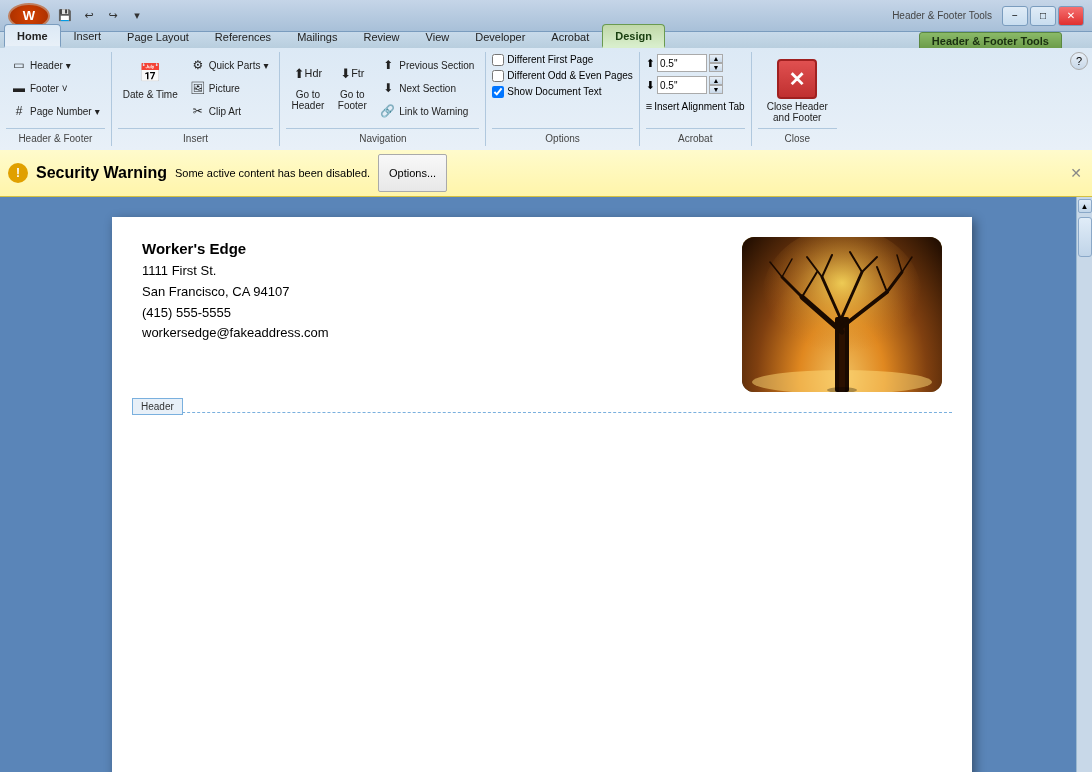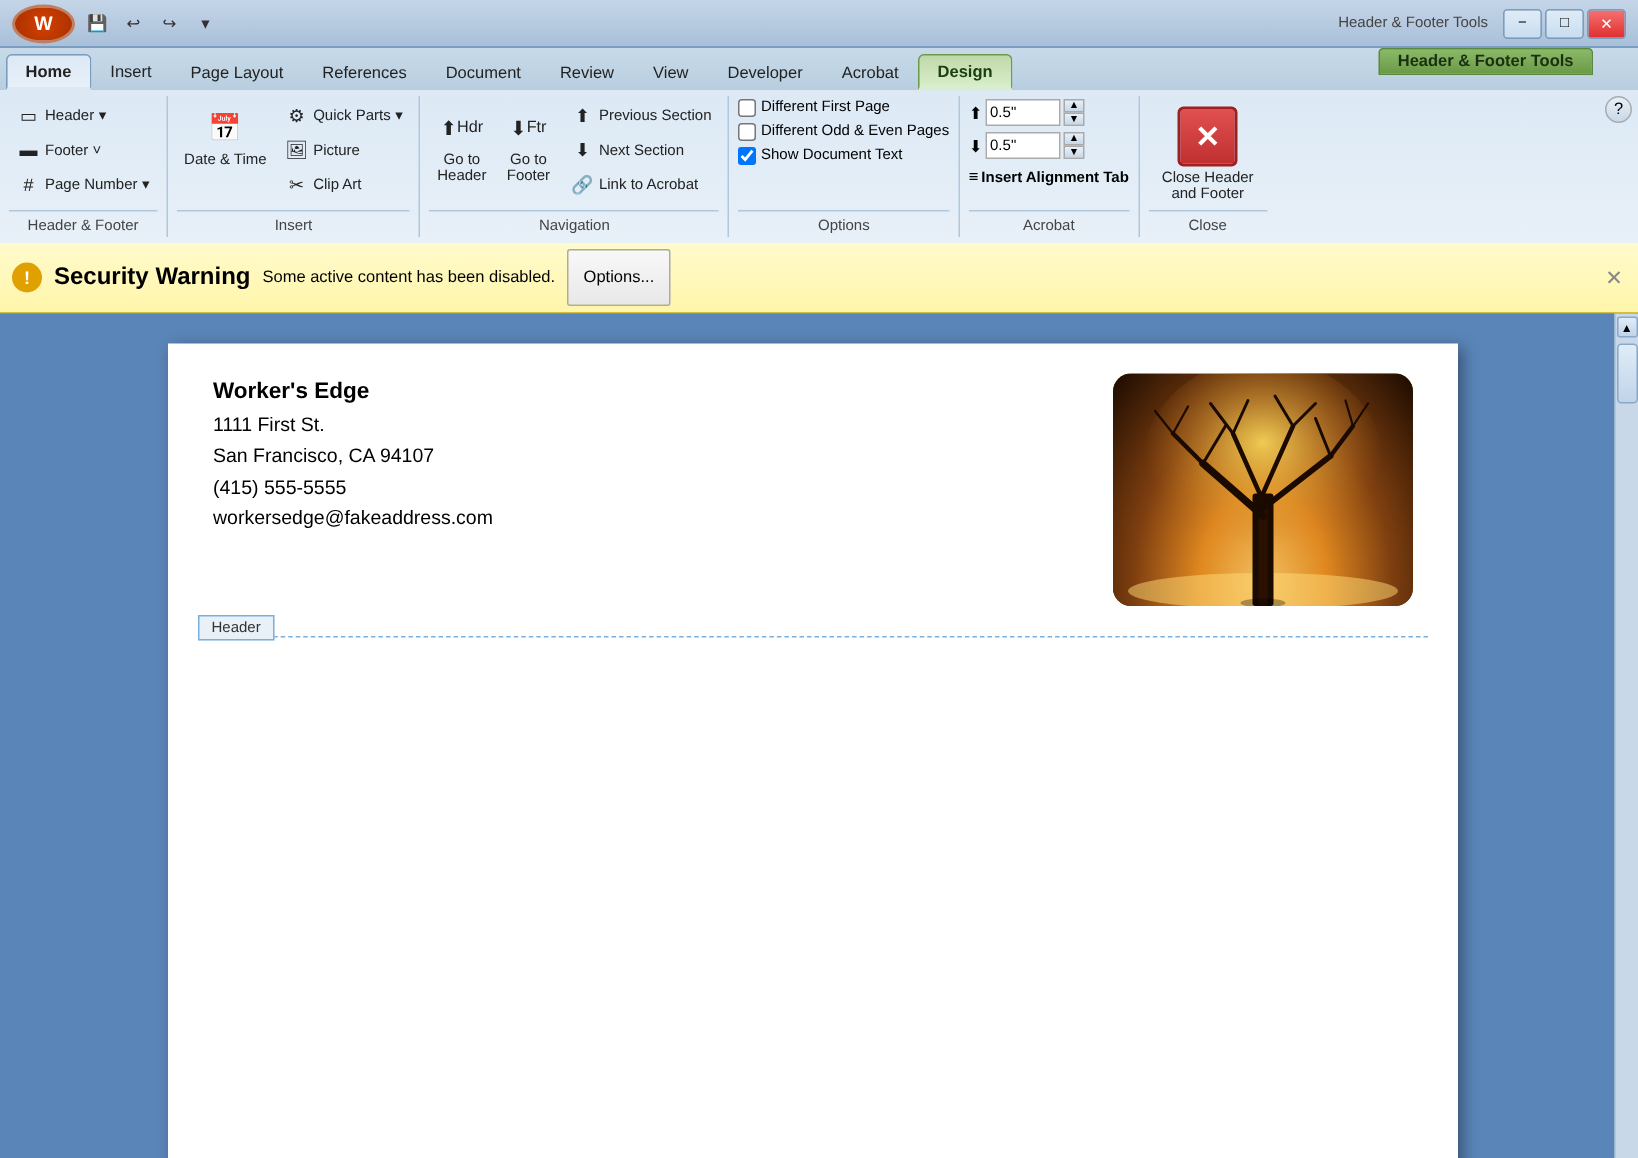--- a/index.html
+++ b/index.html
@@ -33,21 +33,21 @@
       width: 22px; height: 20px;
       background: transparent;
       border: 1px solid transparent;
       border-radius: 3px;
       cursor: pointer; display: flex; align-items: center; justify-content: center; font-size: 11px; color: #333;
     }
     .ribbon-tabs {
       display: flex;
       padding: 0 50px 0 4px;
       background: linear-gradient(to bottom, #c8daea 0%, #b8cede 100%);
-      height: 28px;
+      height: 16px;
       align-items: flex-end;
     }
     .ribbon-tab {
       padding: 4px 12px;
       font-size: 11px;
       cursor: pointer;
       border: 1px solid transparent;
       border-bottom: none;
       border-radius: 4px 4px 0 0;
       color: #222;
@@ -325,21 +325,21 @@
     <div class="win-btn close">✕</div>
   </div>
 </div>
 
 <div class="tabs-row" style="position:relative;">
   <div class="ribbon-tabs">
     <div class="ribbon-tab active">Home</div>
     <div class="ribbon-tab active" style="font-weight:normal;background:transparent;border-color:transparent;">Insert</div>
     <div class="ribbon-tab">Page Layout</div>
     <div class="ribbon-tab">References</div>
-    <div class="ribbon-tab">Document</div>
+    <div class="ribbon-tab">Mailings</div>
     <div class="ribbon-tab">Review</div>
     <div class="ribbon-tab">View</div>
     <div class="ribbon-tab">Developer</div>
     <div class="ribbon-tab">Acrobat</div>
     <div class="ribbon-tab design-active">Design</div>
   </div>
   <div style="position:absolute;right:30px;top:0;background:linear-gradient(to bottom,#8aba68,#6a9a48);color:#1a3010;font-size:11px;font-weight:bold;padding:2px 12px;border-radius:3px 3px 0 0;border:1px solid #5a8840;">Header &amp; Footer Tools</div>
 </div>
 
 <div class="ribbon-content">
@@ -408,21 +408,21 @@
         <div class="ribbon-btn-small">
           <span class="small-icon">⬆</span>
           <span>Previous Section</span>
         </div>
         <div class="ribbon-btn-small">
           <span class="small-icon">⬇</span>
           <span>Next Section</span>
         </div>
         <div class="ribbon-btn-small">
           <span class="small-icon">🔗</span>
-          <span>Link to Acrobat</span>
+          <span>Link to Warning</span>
         </div>
       </div>
     </div>
     <div class="ribbon-group-label">Navigation</div>
   </div>
 
   <div class="ribbon-group">
     <div class="ribbon-group-content">
       <div class="ribbon-col" style="gap:4px;">
         <label class="chk-item">
@@ -456,21 +456,21 @@
         <div style="display:flex;align-items:center;gap:2px;">
           <span>⬇</span>
           <input class="pos-input" type="text" value="0.5&quot;" style="">
           <div class="spin-group">
             <div class="spin-btn">▲</div>
             <div class="spin-btn">▼</div>
           </div>
         </div>
         <div style="display:flex;align-items:center;gap:2px;margin-top:2px;">
           <span>≡</span>
-          <span style="font-size:10px;font-weight:bold;">Insert Alignment Tab</span>
+          <span style="font-size:10px;">Insert Alignment Tab</span>
         </div>
       </div>
     </div>
     <div class="ribbon-group-label">Acrobat</div>
   </div>
 
   <div class="ribbon-group" style="border-right:none;">
     <div class="ribbon-group-content">
       <div class="close-hf-btn">
         <div class="close-x-icon">✕</div>

